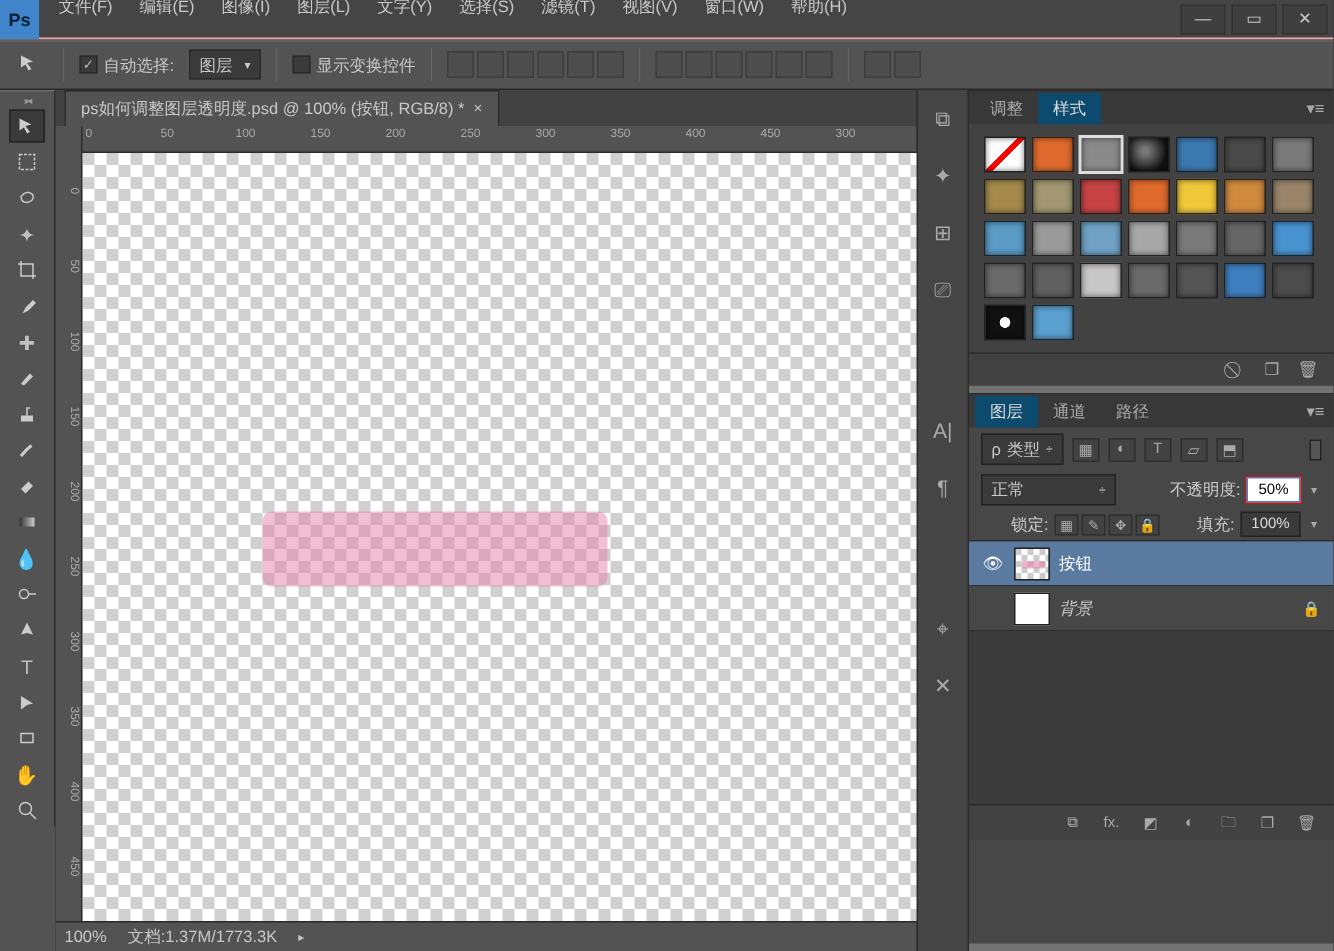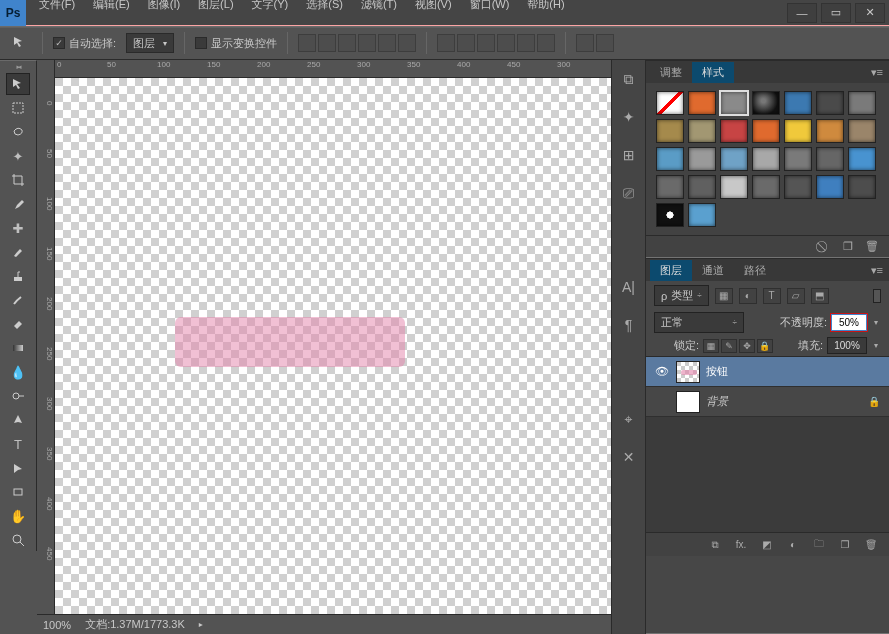--- a/index.html
+++ b/index.html
@@ -48,21 +48,21 @@
 .canvas .shape { position:absolute; left:120px; top:239px; width:230px; height:50px; background: rgba(227,130,170,0.5); border-radius:6px; }
 
 .statusbar { height: 20px; background: #535353; border-top: 1px solid #2a2a2a; display:flex; align-items:center; padding:0 6px; gap:14px; font-size:11px; }
 
 .midstrip { width: 35px; background: #454545; border-left:1px solid #2a2a2a; border-right:1px solid #2a2a2a; display:flex; flex-direction:column; align-items:center; padding:8px 0; gap:16px; }
 .midstrip .ico { width:22px; height:22px; display:flex; align-items:center; justify-content:center; color:#aaa; font-size:14px; }
 .midstrip .spacer { height: 40px; }
 
 
 .right { flex:1; display:flex; flex-direction:column; background:#474747; }
-.panel { border-top:1px solid #2a2a2a; border-bottom:1px solid #737373; background:#474747; }
+.panel { border-top:1px solid #2a2a2a; border-bottom:5px solid #737373; background:#474747; }
 .panel .tabs { height: 22px; background:#383838; display:flex; align-items:center; padding-left:4px; }
 .panel .ptab { padding:3px 10px; font-size:11px; color:#aaa; }
 .panel .ptab.sel { background:#0c4a6e; color:#ddd; }
 
 .presets { display:grid; grid-template-columns: repeat(7, 28px); gap:4px; padding:8px 10px; background:#424242; }
 .presets .sw { width:28px; height:24px; border:1px solid #222; background:#666; box-shadow: inset 0 0 4px rgba(0,0,0,.6); }
 .presets .sw.sel { outline: 2px solid #ddd; outline-offset: -1px; }
 .panel-footer { height: 22px; display:flex; justify-content:flex-end; align-items:center; gap:10px; padding:0 10px; border-top:1px solid #2a2a2a; background:#424242; }
 .panel-footer .fic { width:14px; height:14px; color:#aaa; display:flex; align-items:center; justify-content:center; font-size:11px; }
 
@@ -254,20 +254,26 @@
     <div class="tool">
           <svg width="14" height="14">
             <circle cx="6" cy="6" r="4" fill="none" stroke="#ccc"></circle>
             <path d="M9 9 L13 13" stroke="#ccc"></path>
           </svg>
         </div>
   </div>
   </div>
 
   <div class="center">
+    <div class="tabstrip">
+      <div class="doctab">
+        <span>ps如何调整图层透明度.psd @ 100% (按钮, RGB/8) *</span>
+        <span class="x">×</span>
+      </div>
+    </div>
     <div class="rulers-canvas">
       <div class="vruler">
         <div style="height:18px"></div>
         <div class="tick">0</div>
         <div class="tick">50</div>
         <div class="tick">100</div>
         <div class="tick">150</div>
         <div class="tick">200</div>
         <div class="tick">250</div>
         <div class="tick">300</div>

